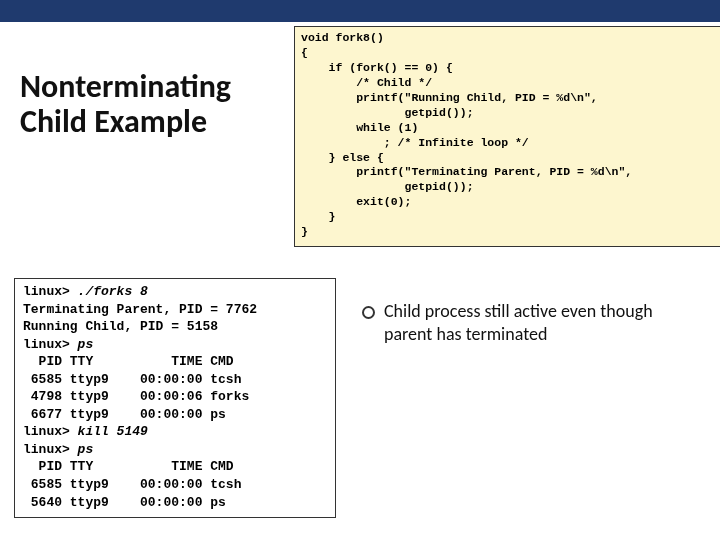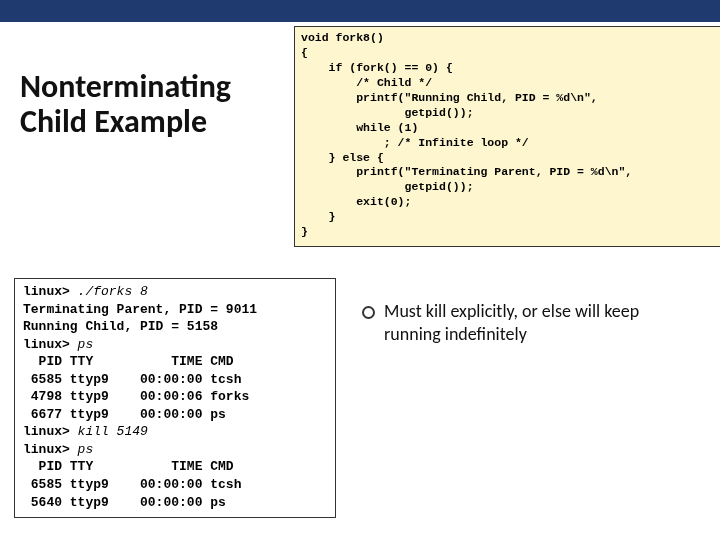--- a/index.html
+++ b/index.html
@@ -50,21 +50,21 @@
     border: 1px solid #333;
     background: #fff;
     font-family: "Courier New", monospace;
     font-size: 13px;
     font-weight: bold;
     line-height: 1.35;
     padding: 4px 8px 6px 8px;
     white-space: pre;
     color: #000;
   }
-  .user-input { font-style: italic; font-weight: normal; text-align: right; }
+  .user-input { font-style: italic; font-weight: bold; text-align: right; }
   .bullets {
     position: absolute;
     left: 360px;
     top: 300px;
     width: 336px;
     font-size: 18px;
     color: #111;
   }
   .bullets ul { list-style: none; }
   .bullets li { position: relative; padding-left: 24px; margin-bottom: 28px; line-height: 1.25; }
@@ -96,30 +96,30 @@
         while (1)
             ; /* Infinite loop */
     } else {
         printf("Terminating Parent, PID = %d\n",
                getpid());
         exit(0);
     }
 }</pre>
 
 <pre class="terminal"><span>linux&gt; </span><span class="user-input">./forks 8</span>
-<span>Terminating Parent, PID = 9011</span>
+<span>Terminating Parent, PID = 7762</span>
 <span>Running Child, PID = 5158</span>
 <span>linux&gt; </span><span class="user-input">ps</span>
 <span>  PID TTY          TIME CMD</span>
 <span> 6585 ttyp9    00:00:00 tcsh</span>
 <span> 4798 ttyp9    00:00:06 forks</span>
 <span> 6677 ttyp9    00:00:00 ps</span>
 <span>linux&gt; </span><span class="user-input">kill 5149</span>
 <span>linux&gt; </span><span class="user-input">ps</span>
 <span>  PID TTY          TIME CMD</span>
 <span> 6585 ttyp9    00:00:00 tcsh</span>
 <span> 5640 ttyp9    00:00:00 ps</span></pre>
 
 <div class="bullets">
   <ul>
-    <li>Must kill explicitly, or else will keep running indefinitely</li>
+    <li>Child process still active even though parent has terminated</li>
   </ul>
 </div>
 
 </body></html>

